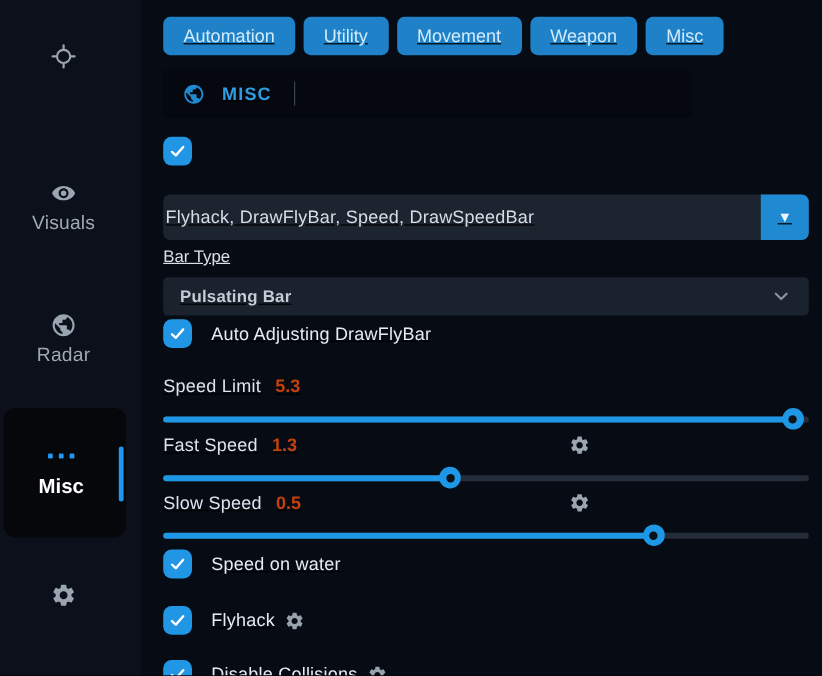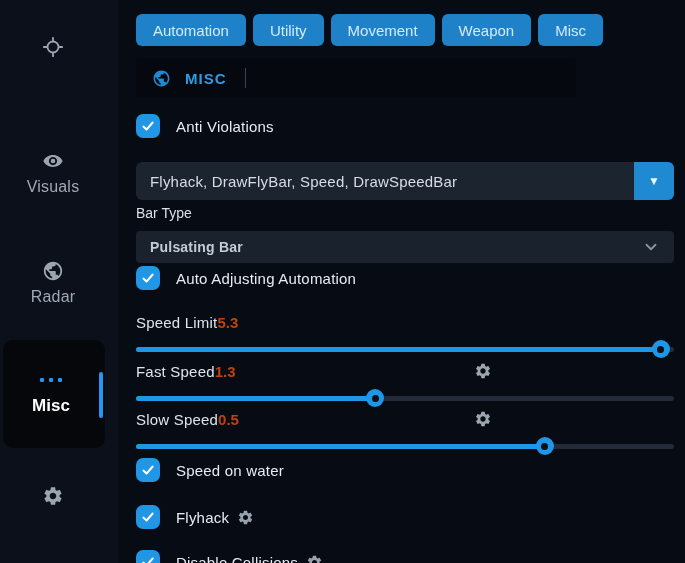--- a/index.html
+++ b/index.html
@@ -15,21 +15,21 @@
   .selected-box{position:absolute;left:3px;top:340px;width:102px;height:108px;
        background:#05070b;border-radius:10px;}
   .selected-indicator{position:absolute;left:96px;top:32px;width:4px;height:46px;
        border-radius:2px;background:#2196f3;}
   .dots-icon{position:absolute;left:0;top:38px;width:96px;display:flex;justify-content:center;gap:5px;}
   .dots-icon i{width:4px;height:4px;border-radius:1px;background:#2196f3;display:block;}
   .selected-label{position:absolute;left:0;top:56px;width:96px;text-align:center;
        color:#ffffff;font-weight:bold;font-size:17px;}
   
   .content{position:absolute;left:118px;top:0;width:567px;height:563px;background:#070b13;}
-  .col{position:absolute;left:18px;width:538px;}
+  .col{position:absolute;left:18px;width:538px;text-decoration:underline;}
   
   .tabs{top:14px;height:32px;display:flex;gap:7px;}
   .tab{height:32px;padding:0 17px;border-radius:6px;background:#1f82c8;border:none;
        color:#d2ebfb;font-size:15px;font-family:inherit;display:flex;align-items:center;cursor:pointer;}
   
   .header-bar{top:58px;height:40px;width:440px;background:#05080e;border-radius:4px;
        display:flex;align-items:center;padding:0 0 0 16px;box-sizing:border-box;}
   .globe-blue{width:19px;height:19px;color:#1f8ad2;flex:0 0 auto;}
   .globe-blue svg{width:19px;height:19px;display:block;}
   .hdr-title{color:#2e9de4;font-weight:bold;font-size:15px;letter-spacing:1px;margin:0 18px 0 14px;}
@@ -40,32 +40,32 @@
   .checkbox{width:24px;height:24px;border-radius:7px;background:#2196e4;flex:0 0 auto;
        display:flex;align-items:center;justify-content:center;}
   .checkbox svg{width:14px;height:14px;}
   .check-label{margin-left:16px;color:#e6ecf2;font-size:15px;letter-spacing:.2px;
        display:flex;align-items:center;gap:8px;}
   .inline-gear{width:17px;height:17px;color:#98a2ad;display:inline-block;}
   .inline-gear svg{width:17px;height:17px;display:block;}
   
   .multi-select{top:162px;height:38px;background:#1c2430;border-radius:6px;
        display:flex;align-items:center;cursor:pointer;position:absolute;}
-  .multi-select .sel-text{flex:1;padding-left:14px;color:#d6dde4;font-size:15px;letter-spacing:.2px;}
+  .multi-select .sel-text{flex:1;padding-left:2px;color:#d6dde4;font-size:15px;letter-spacing:.2px;}
   .sel-btn{width:40px;height:38px;background:#1f8ad2;border-radius:0 6px 6px 0;border:none;
        color:#eaf5fd;font-size:12px;display:flex;align-items:center;justify-content:center;cursor:pointer;}
   .field-label{top:205px;color:#d9e0e7;font-size:14px;position:absolute;}
   .dropdown{top:231px;height:32px;background:#1a222e;border-radius:4px;display:flex;
        align-items:center;cursor:pointer;position:absolute;}
   .dropdown .dd-text{flex:1;padding-left:14px;color:#c4ccd5;font-size:14px;font-weight:bold;letter-spacing:.2px;}
   .dd-chevron{width:18px;height:18px;color:#8b95a0;margin-right:14px;}
   .dd-chevron svg{width:18px;height:18px;display:block;}
   
   .slider-group{position:absolute;height:48px;}
-  .slider-label-row{position:relative;height:20px;display:flex;align-items:center;gap:0;}
+  .slider-label-row{position:relative;height:20px;display:flex;align-items:center;gap:12px;}
   .s-label{color:#dde4ec;font-size:15px;letter-spacing:.2px;}
   .s-value{color:#c2410c;font-size:15px;font-weight:bold;}
   .row-gear{position:absolute;left:338px;top:1px;width:18px;height:18px;color:#9aa5b0;}
   .row-gear svg{width:18px;height:18px;display:block;}
   .slider{position:relative;margin-top:8px;height:18px;width:538px;cursor:pointer;}
   .track{position:absolute;left:0;right:0;top:7px;height:5px;border-radius:3px;background:#242c3a;}
   .fill{position:absolute;left:0;top:7px;height:5px;border-radius:3px;background:#1e97e6;}
   .handle{position:absolute;top:0;width:18px;height:18px;border-radius:50%;background:#1e97e6;
        transform:translateX(-50%);}
   .handle::after{content:"";position:absolute;left:5.5px;top:5.5px;width:7px;height:7px;
@@ -146,21 +146,20 @@
       <span class="hdr-title">MISC</span>
       <span class="hdr-sep"></span>
     </div>
 
     <div class="col check-row" style="position:absolute;top:114px;">
       <span class="checkbox">
         <svg viewBox="0 0 24 24" fill="none" stroke="#ffffff" stroke-width="3.4" stroke-linecap="round" stroke-linejoin="round">
             <polyline points="4 13 9.5 18 20 6"></polyline>
           </svg>
       </span>
-      <span class="check-label">Anti Violations</span>
     </div>
 
     <div class="col multi-select">
       <span class="sel-text">Flyhack, DrawFlyBar, Speed, DrawSpeedBar</span>
       <button class="sel-btn">
           <span>▼</span>
         </button>
     </div>
 
     <span class="col field-label">Bar Type</span>
@@ -173,21 +172,21 @@
           </svg>
       </span>
     </div>
 
     <div class="col check-row" style="position:absolute;top:266px;">
       <span class="checkbox">
         <svg viewBox="0 0 24 24" fill="none" stroke="#ffffff" stroke-width="3.4" stroke-linecap="round" stroke-linejoin="round">
             <polyline points="4 13 9.5 18 20 6"></polyline>
           </svg>
       </span>
-      <span class="check-label">Auto Adjusting Automation</span>
+      <span class="check-label">Auto Adjusting DrawFlyBar</span>
     </div>
 
     <div class="col slider-group" style="top:312px;">
       <div class="slider-label-row">
         <span class="s-label">Speed Limit</span>
         <span class="s-value">5.3</span>
       </div>
       <div class="slider">
         <div class="track"></div>
         <div class="fill" style="width: 97.5%;"></div>

